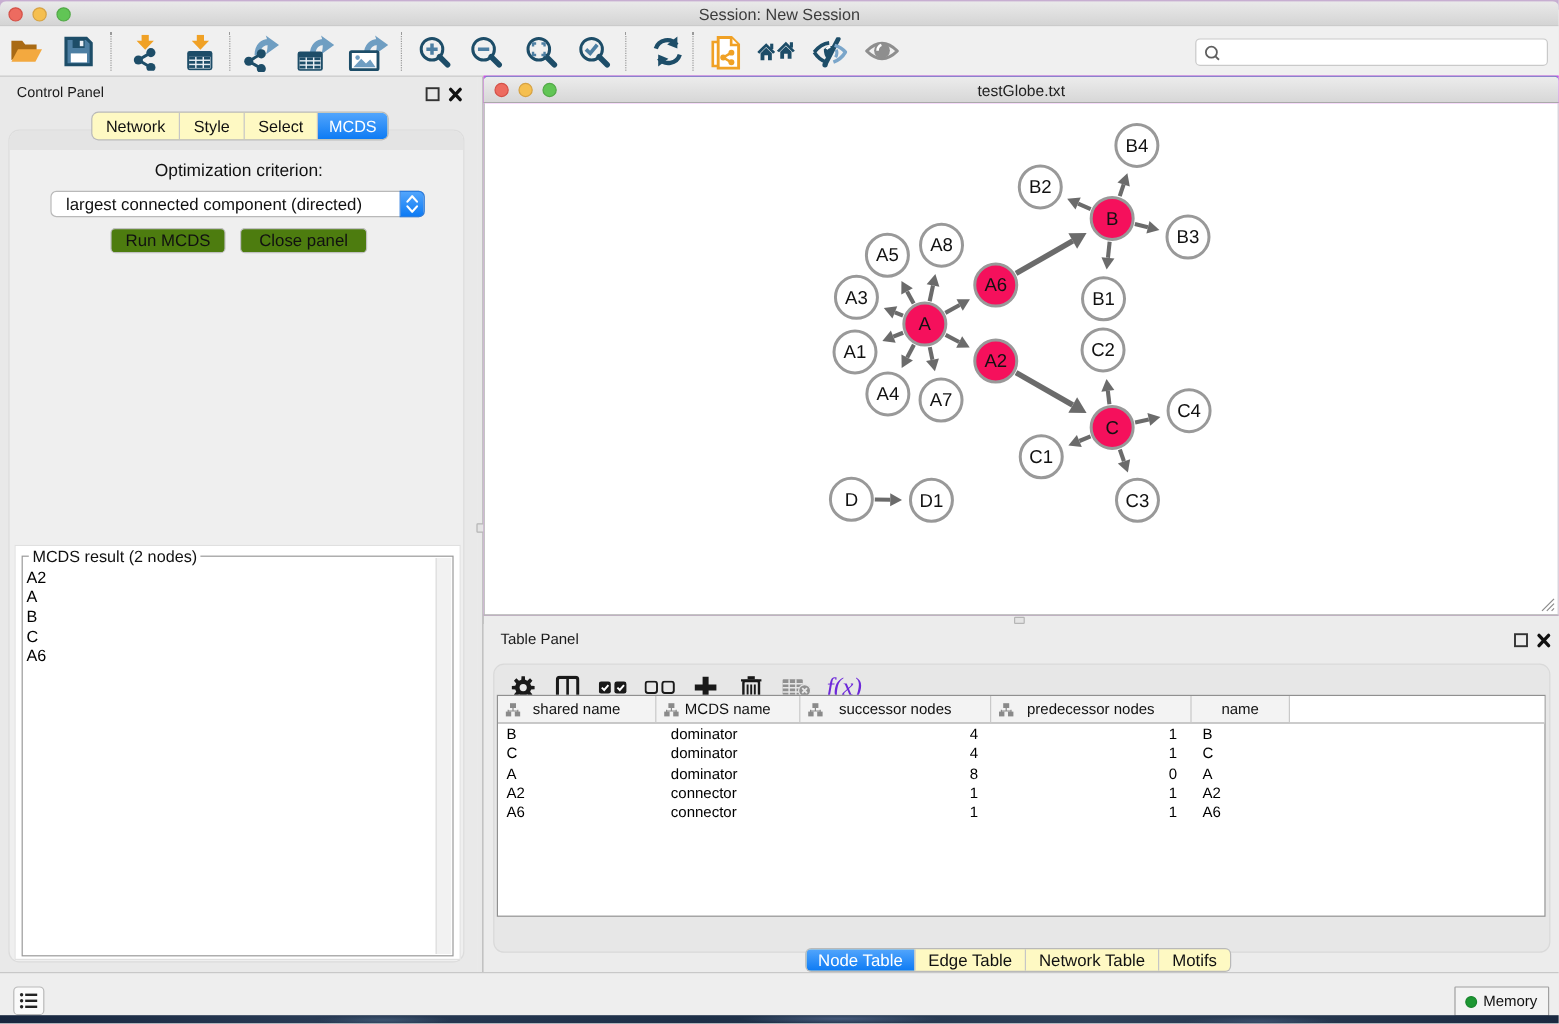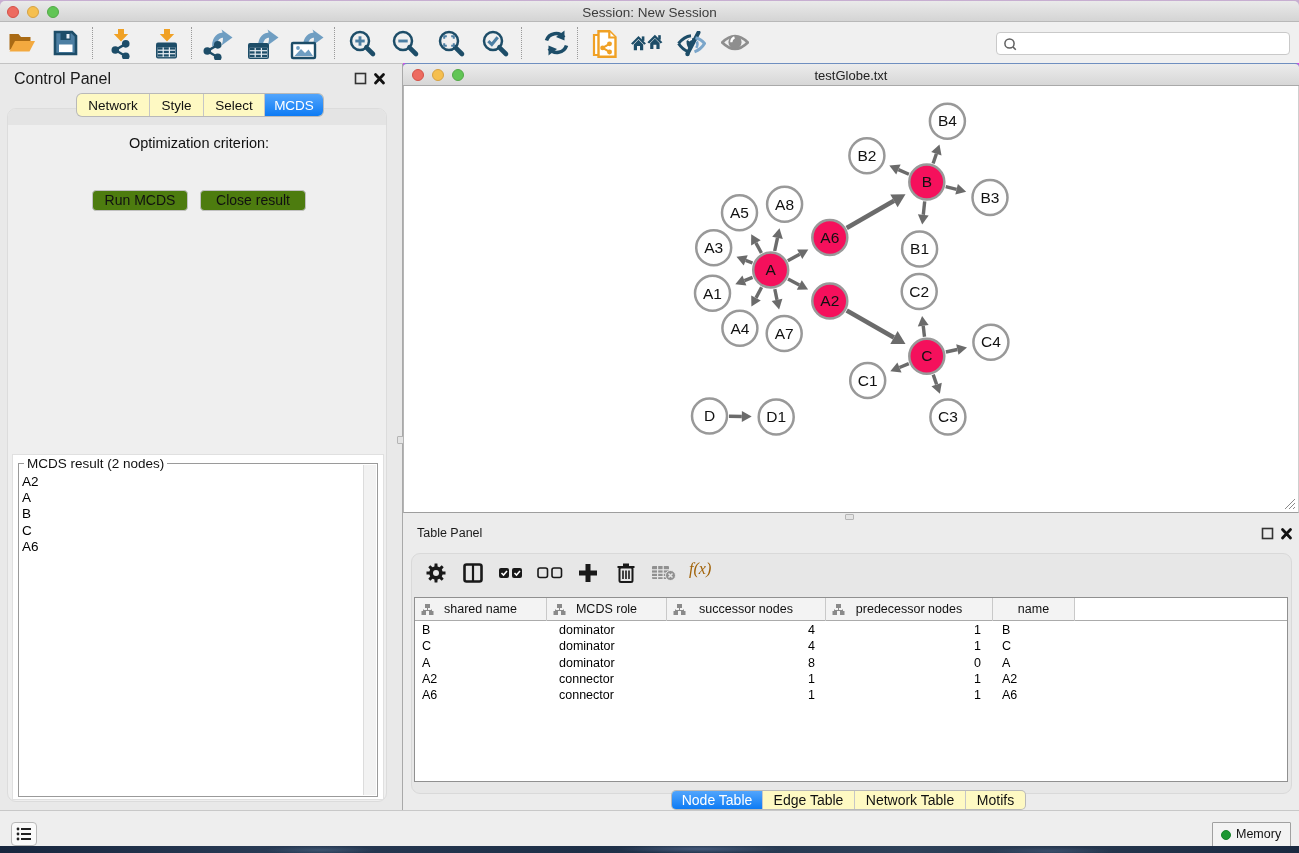--- a/index.html
+++ b/index.html
@@ -22,21 +22,21 @@
   border-bottom:1px solid #c3c3c3; }
 .tsep { position:absolute; top:5px; height:32px; width:0;
   border-left:1px dotted #9a9a9a; }
 .ticon { position:absolute; top:7px; }
 #searchbox { left:996px; top:10px; width:294px; height:23px; background:#fff;
   border:1px solid #c9c9c9; border-radius:4px; }
 #searchbox svg { position:absolute; left:6px; top:4px; }
 
 
 #cpanel { left:0; top:64px; width:398px; height:746px; background:#e9e9e9; }
-#cpanel .hdr { left:14px; top:6px; font-size:16px; color:#1a1a1a; }
+#cpanel .hdr { left:14px; top:6px; font-size:12px; color:#1a1a1a; }
 .paneltools { position:absolute; }
 #cp-round { left:7px; top:44px; width:380px; height:694px; background:#efefef;
   border:1px solid #dcdcdc; border-radius:9px; }
 #cp-band { left:8px; top:45px; width:378px; height:16px; background:#e4e4e4;
   border-radius:8px 8px 0 0; }
 .seg { position:absolute; display:flex; height:22px; font-size:13.5px;
   border-radius:5px; box-shadow:0 0 0 1px #b9b9b9; background:#fef9c3; overflow:hidden; }
 .seg div { display:flex; align-items:center; justify-content:center;
   border-right:1px solid #c6c6c6; color:#111; }
 .seg div:last-child { border-right:none; }
@@ -81,21 +81,21 @@
 #nettitle .wt { width:100%; text-align:center; top:4px; font-size:13px; color:#222; }
 #netcanvas { left:0; top:23px; width:896px; height:427px; background:#fff;
   border-left:1px solid #b5b5b5; border-right:1px solid #cfcfcf; border-bottom:1px solid #9e9e9e; }
 
 
 #tpanel { left:403px; top:520px; width:896px; height:290px; background:#ececec; }
 #tpanel .hdr { left:14px; top:6px; font-size:12.5px; color:#1a1a1a; }
 #tp-round { left:8px; top:33px; width:881px; height:241px; background:#e7e7e7;
   border:1px solid #d9d9d9; border-radius:9px; }
 #tptools { position:absolute; left:0px; top:0px; height:43px; width:100%; }
-#tbl { position:absolute; left:2px; top:43px; width:874px; height:185px; background:#fff;
+#tbl { position:absolute; left:2px; top:25px; width:874px; height:185px; background:#fff;
   border:1px solid #909090; }
 #thead { position:absolute; left:0; top:0; width:660px; height:23px; background:#f3f3f3;
   border-bottom:1px solid #ababab; }
 .thcell { position:absolute; top:0; height:23px; border-right:1px solid #c9c9c9;
   font-size:12.5px; color:#111; }
 .thcell span { position:absolute; width:100%; text-align:center; top:4px; }
 .hicon { position:absolute; left:6px; top:5px; }
 .trow { position:absolute; font-size:12.5px; color:#000; height:16px; }
 .tc { position:absolute; top:0; }
 .num { text-align:right; }
@@ -307,22 +307,31 @@
     </svg>
   <div class="abs" id="cp-round"></div>
   <div class="abs" id="cp-band"></div>
   <div class="abs seg" id="cptabs">
     <div class="s1">Network</div>
       <div class="s2">Style</div>
       <div class="s3">Select</div>
       <div class="s4 sel">MCDS</div>
   </div>
   <div class="abs" id="optlabel">Optimization criterion:</div>
+  <div class="abs" id="dropdown">
+      <span>largest connected component (directed)</span>
+    <div class="abs" id="dropstep">
+      <svg width="19" height="20" viewBox="0 0 19 20">
+          <path d="M5.5 8 L9.5 3.5 L13.5 8" fill="none" stroke="#fff" stroke-width="1.8" stroke-linecap="round" stroke-linejoin="round"></path>
+          <path d="M5.5 12 L9.5 16.5 L13.5 12" fill="none" stroke="#fff" stroke-width="1.8" stroke-linecap="round" stroke-linejoin="round"></path>
+        </svg>
+    </div>
+  </div>
   <div class="btn" id="runbtn">Run MCDS</div>
-  <div class="btn" id="closebtn">Close result</div>
+  <div class="btn" id="closebtn">Close panel</div>
   <div class="abs" id="resultbox">
     <div id="fieldset">
       <div id="legend">MCDS result (2 nodes)</div>
       <div id="mlist">A2<br>A<br>B<br>C<br>A6</div>
       <div id="mscroll"></div>
     </div>
   </div>
 </div>
 <div class="abs" id="vdivider"></div>
 <div class="abs grip" style="left:397px; top:436px; width:7px; height:8px;"></div>
@@ -482,21 +491,21 @@
           <g stroke="#e7e7e7" stroke-width="1.2">
             <line x1="0" y1="4.8" x2="17" y2="4.8"></line>
             <line x1="0" y1="8.2" x2="17" y2="8.2"></line>
             <line x1="0" y1="11.6" x2="17" y2="11.6"></line>
             <line x1="5.6" y1="1" x2="5.6" y2="14"></line>
             <line x1="11.2" y1="1" x2="11.2" y2="14"></line>
           </g>
           <circle cx="18.5" cy="10.5" r="5" fill="#909090" stroke="#e7e7e7" stroke-width="1"></circle>
           <path d="M16.5 8.5 L20.5 12.5 M20.5 8.5 L16.5 12.5" stroke="#e7e7e7" stroke-width="1.5"></path>
         </svg>
-        <div style="position:absolute; left:277px; top:6px; font-family:'Liberation Serif',serif; font-style:italic; font-size:16px; color:#a16207;">f(x)</div>
+        <div style="position:absolute; left:277px; top:6px; font-family:'Liberation Serif',serif; font-style:italic; font-size:21px; color:#6d28d9;">f(x)</div>
       </div>
     <div id="tbl">
       <div id="thead">
           <div class="thcell" style="left:0px; width:132px">
             <svg class="hicon" width="13" height="13" viewBox="0 0 13 13">
               <g fill="#8a8a8a">
                 <rect x="4" y="1" width="5" height="4"></rect>
                 <rect x="0.5" y="8" width="4.5" height="4"></rect>
                 <rect x="8" y="8" width="4.5" height="4"></rect>
                 <path d="M6 5 h1 v2 h-1 z M2 7 h9 v1 h-9 z M2 6.5 h1 v2 h-1 z M10 6.5 h1 v2 h-1 z"></path>
@@ -506,21 +515,21 @@
           </div>
           <div class="thcell" style="left:132px; width:120px">
             <svg class="hicon" width="13" height="13" viewBox="0 0 13 13">
               <g fill="#8a8a8a">
                 <rect x="4" y="1" width="5" height="4"></rect>
                 <rect x="0.5" y="8" width="4.5" height="4"></rect>
                 <rect x="8" y="8" width="4.5" height="4"></rect>
                 <path d="M6 5 h1 v2 h-1 z M2 7 h9 v1 h-9 z M2 6.5 h1 v2 h-1 z M10 6.5 h1 v2 h-1 z"></path>
               </g>
             </svg>
-            <span>MCDS role</span>
+            <span>MCDS name</span>
           </div>
           <div class="thcell" style="left:252px; width:159px">
             <svg class="hicon" width="13" height="13" viewBox="0 0 13 13">
               <g fill="#8a8a8a">
                 <rect x="4" y="1" width="5" height="4"></rect>
                 <rect x="0.5" y="8" width="4.5" height="4"></rect>
                 <rect x="8" y="8" width="4.5" height="4"></rect>
                 <path d="M6 5 h1 v2 h-1 z M2 7 h9 v1 h-9 z M2 6.5 h1 v2 h-1 z M10 6.5 h1 v2 h-1 z"></path>
               </g>
             </svg>

